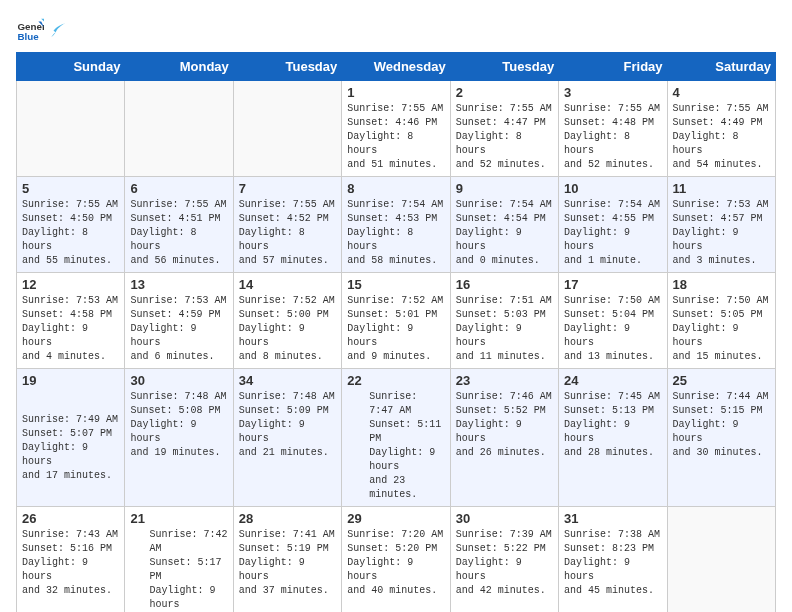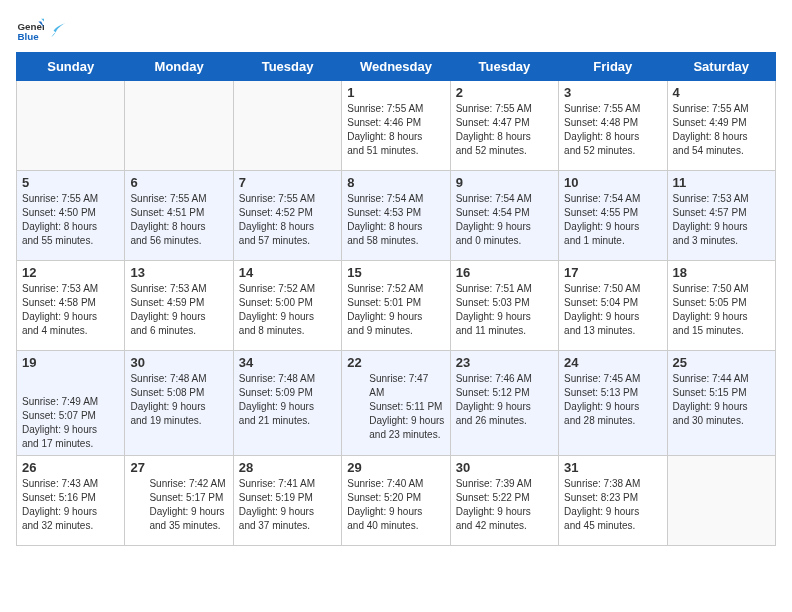--- a/index.html
+++ b/index.html
@@ -43,21 +43,21 @@
       width: 100%;
       border-collapse: collapse;
       table-layout: fixed;
     }
     thead tr th {
       background: #1565c0;
       color: #fff;
       font-size: 13px;
       font-weight: bold;
       padding: 6px 4px;
-      text-align: center;
+      text-align: right;
       border: 1px solid #1565c0;
     }
     tbody tr td {
       border: 1px solid #ccc;
       vertical-align: top;
       padding: 4px 5px;
       font-size: 10.5px;
       color: #333;
       min-height: 80px;
       height: 90px;
@@ -66,20 +66,21 @@
       font-size: 13px;
       font-weight: bold;
       color: #333;
       display: block;
       margin-bottom: 2px;
     }
     .day-info {
       font-size: 10px;
       color: #333;
       line-height: 1.4;
+      font-family: Liberation Mono, monospace;
     }
     tbody tr:nth-child(odd) td { background: #fff; }
     tbody tr:nth-child(even) td { background: #f0f4ff; }
     td.empty { background: #f9f9f9 !important; }
   </style>
 </head>
 <body>
 
 <div class="header-area">
   <div class="logo">
@@ -279,21 +280,21 @@
         <td>
           <span class="day-number">22</span>
           <div class="day-info" style="white-space: pre-line; margin-left: 22px;">Sunrise: 7:47 AM
 Sunset: 5:11 PM
 Daylight: 9 hours
 and 23 minutes.</div>
         </td>
         <td>
           <span class="day-number">23</span>
           <div class="day-info" style="white-space: pre-line;">Sunrise: 7:46 AM
-Sunset: 5:12 PM
+Sunset: 5:52 PM
 Daylight: 9 hours
 and 26 minutes.</div>
         </td>
         <td>
           <span class="day-number">24</span>
           <div class="day-info" style="white-space: pre-line;">Sunrise: 7:45 AM
 Sunset: 5:13 PM
 Daylight: 9 hours
 and 28 minutes.</div>
         </td>
@@ -307,36 +308,36 @@
       </tr>
       <tr>
         <td>
           <span class="day-number">26</span>
           <div class="day-info" style="white-space: pre-line;">Sunrise: 7:43 AM
 Sunset: 5:16 PM
 Daylight: 9 hours
 and 32 minutes.</div>
         </td>
         <td>
-          <span class="day-number">27</span>
+          <span class="day-number">21</span>
           <div class="day-info" style="white-space: pre-line; margin-left: 19px;">Sunrise: 7:42 AM
 Sunset: 5:17 PM
 Daylight: 9 hours
 and 35 minutes.</div>
         </td>
         <td>
           <span class="day-number">28</span>
           <div class="day-info" style="white-space: pre-line;">Sunrise: 7:41 AM
 Sunset: 5:19 PM
 Daylight: 9 hours
 and 37 minutes.</div>
         </td>
         <td>
           <span class="day-number">29</span>
-          <div class="day-info" style="white-space: pre-line;">Sunrise: 7:40 AM
+          <div class="day-info" style="white-space: pre-line;">Sunrise: 7:20 AM
 Sunset: 5:20 PM
 Daylight: 9 hours
 and 40 minutes.</div>
         </td>
         <td>
           <span class="day-number">30</span>
           <div class="day-info" style="white-space: pre-line;">Sunrise: 7:39 AM
 Sunset: 5:22 PM
 Daylight: 9 hours
 and 42 minutes.</div>

